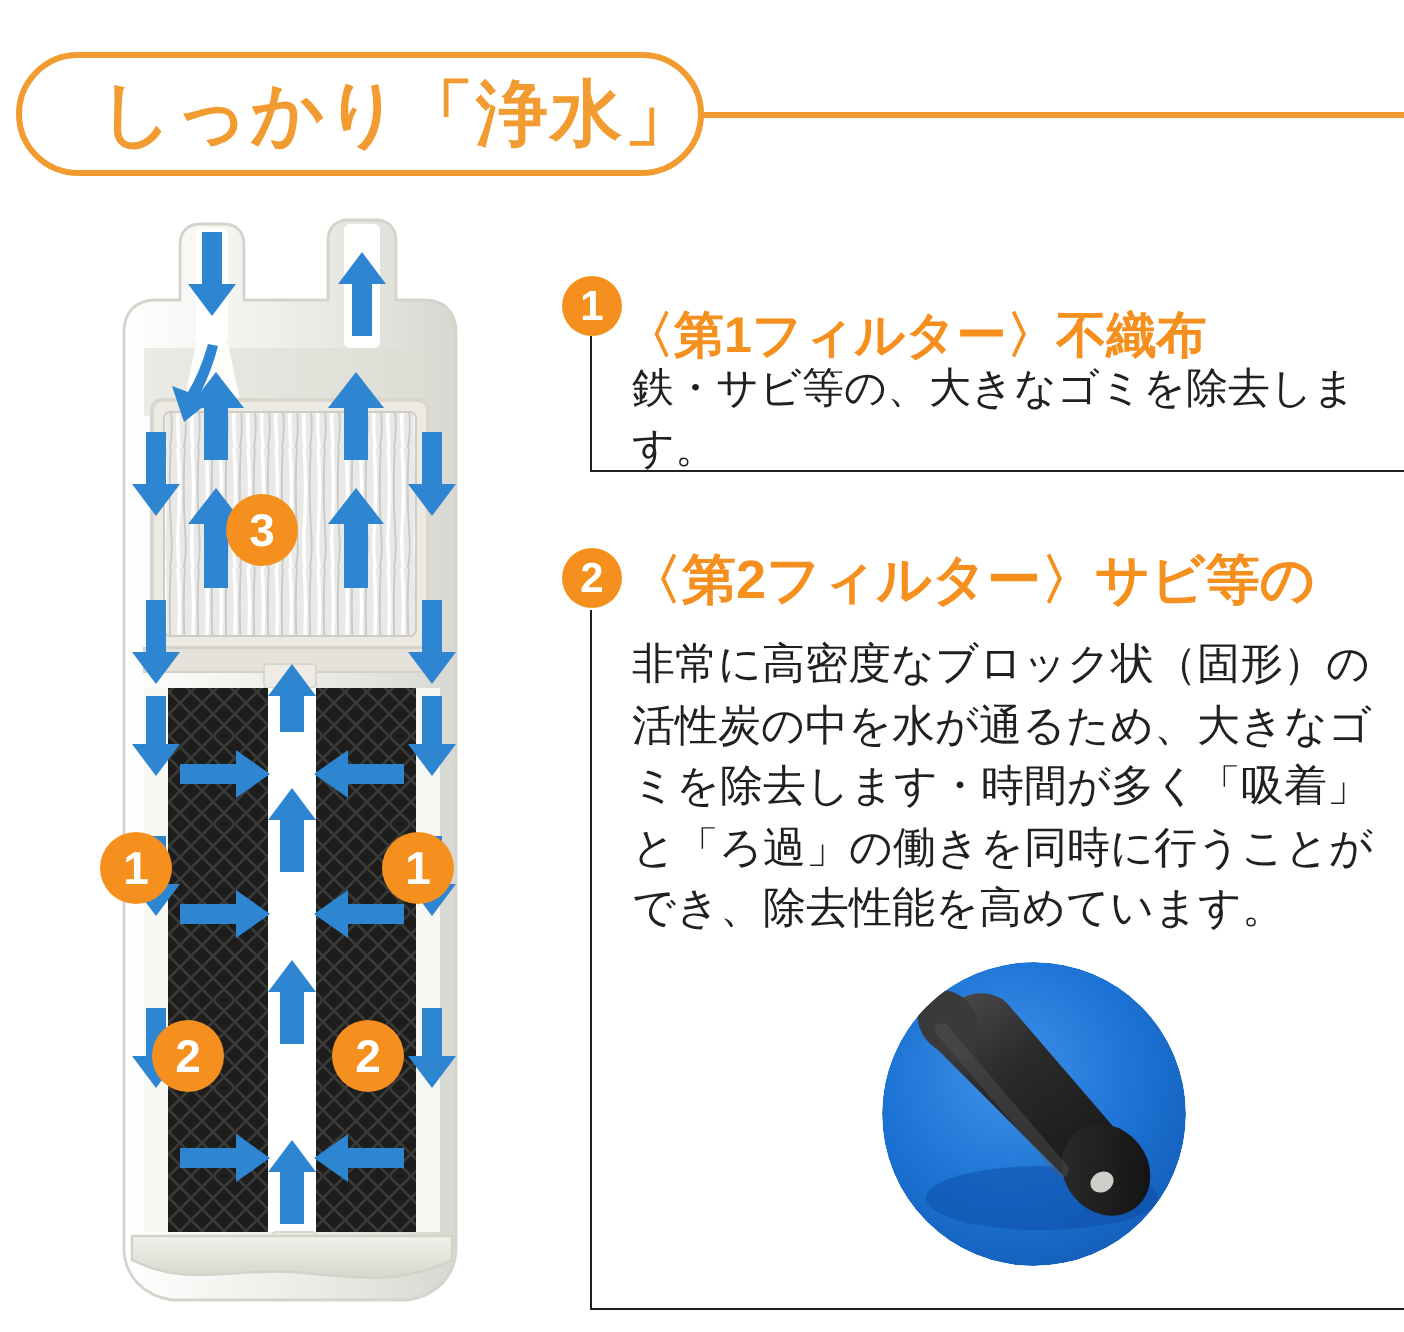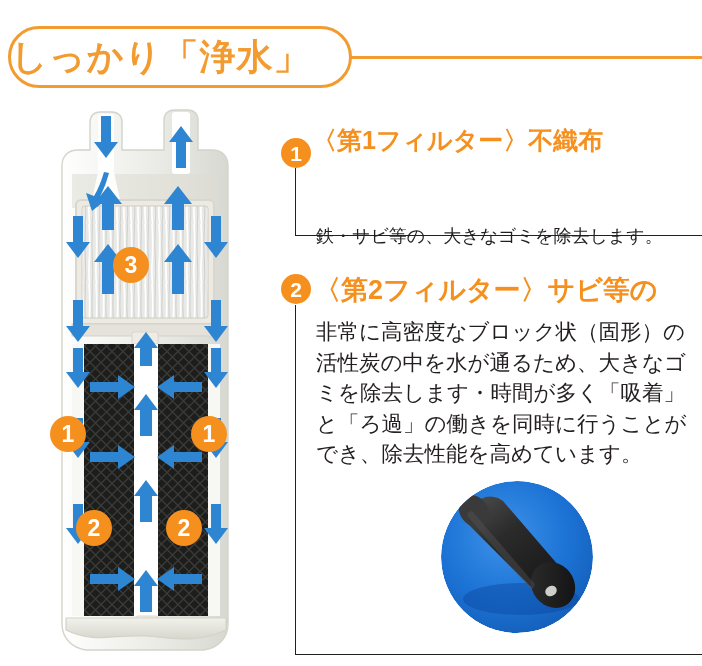--- a/index.html
+++ b/index.html
@@ -18,21 +18,21 @@
     position: absolute;
     left: 8px;
     top: 26px;
     width: 344px;
     height: 62px;
     border: 3px solid #F29B30;
     border-radius: 31px;
     background: #ffffff;
     display: flex;
     align-items: center;
-    justify-content: flex-start;
+    justify-content: flex-end;
     z-index: 5;
   }
   #title-text {
     color: #F29B30;
     font-size: 36px;
     font-weight: bold;
     letter-spacing: 1px;
     line-height: 1;
     white-space: nowrap;
   }
@@ -85,22 +85,22 @@
     white-space: nowrap;
     line-height: 1;
   }
 
   .body-text {
     position: absolute;
     color: #231f20;
     line-height: 1.42;
   }
 
-  #sec1-heading { left: 312px; top: 128px; font-size: 25px; }
-  #sec1-body    { left: 316px; top: 180px; width: 380px; font-size: 18px; margin-top: 44px; }
+  #sec1-heading { left: 312px; top: 156px; font-size: 25px; }
+  #sec1-body    { left: 316px; top: 180px; width: 380px; font-size: 21px; }
   #sec1-bracket { left: 295px; top: 168px; width: 407px; height: 68px; }
   #badge-1      { left: 281px; top: 138px; }
 
   #sec2-heading { left: 314px; top: 277px; font-size: 27px; }
   #sec2-body    { left: 316px; top: 317px; width: 382px; font-size: 21.5px; }
   #sec2-bracket { left: 295px; top: 305px; width: 407px; height: 350px; }
   #badge-2      { left: 281px; top: 274px; }
 
   
   #carbon-photo {

